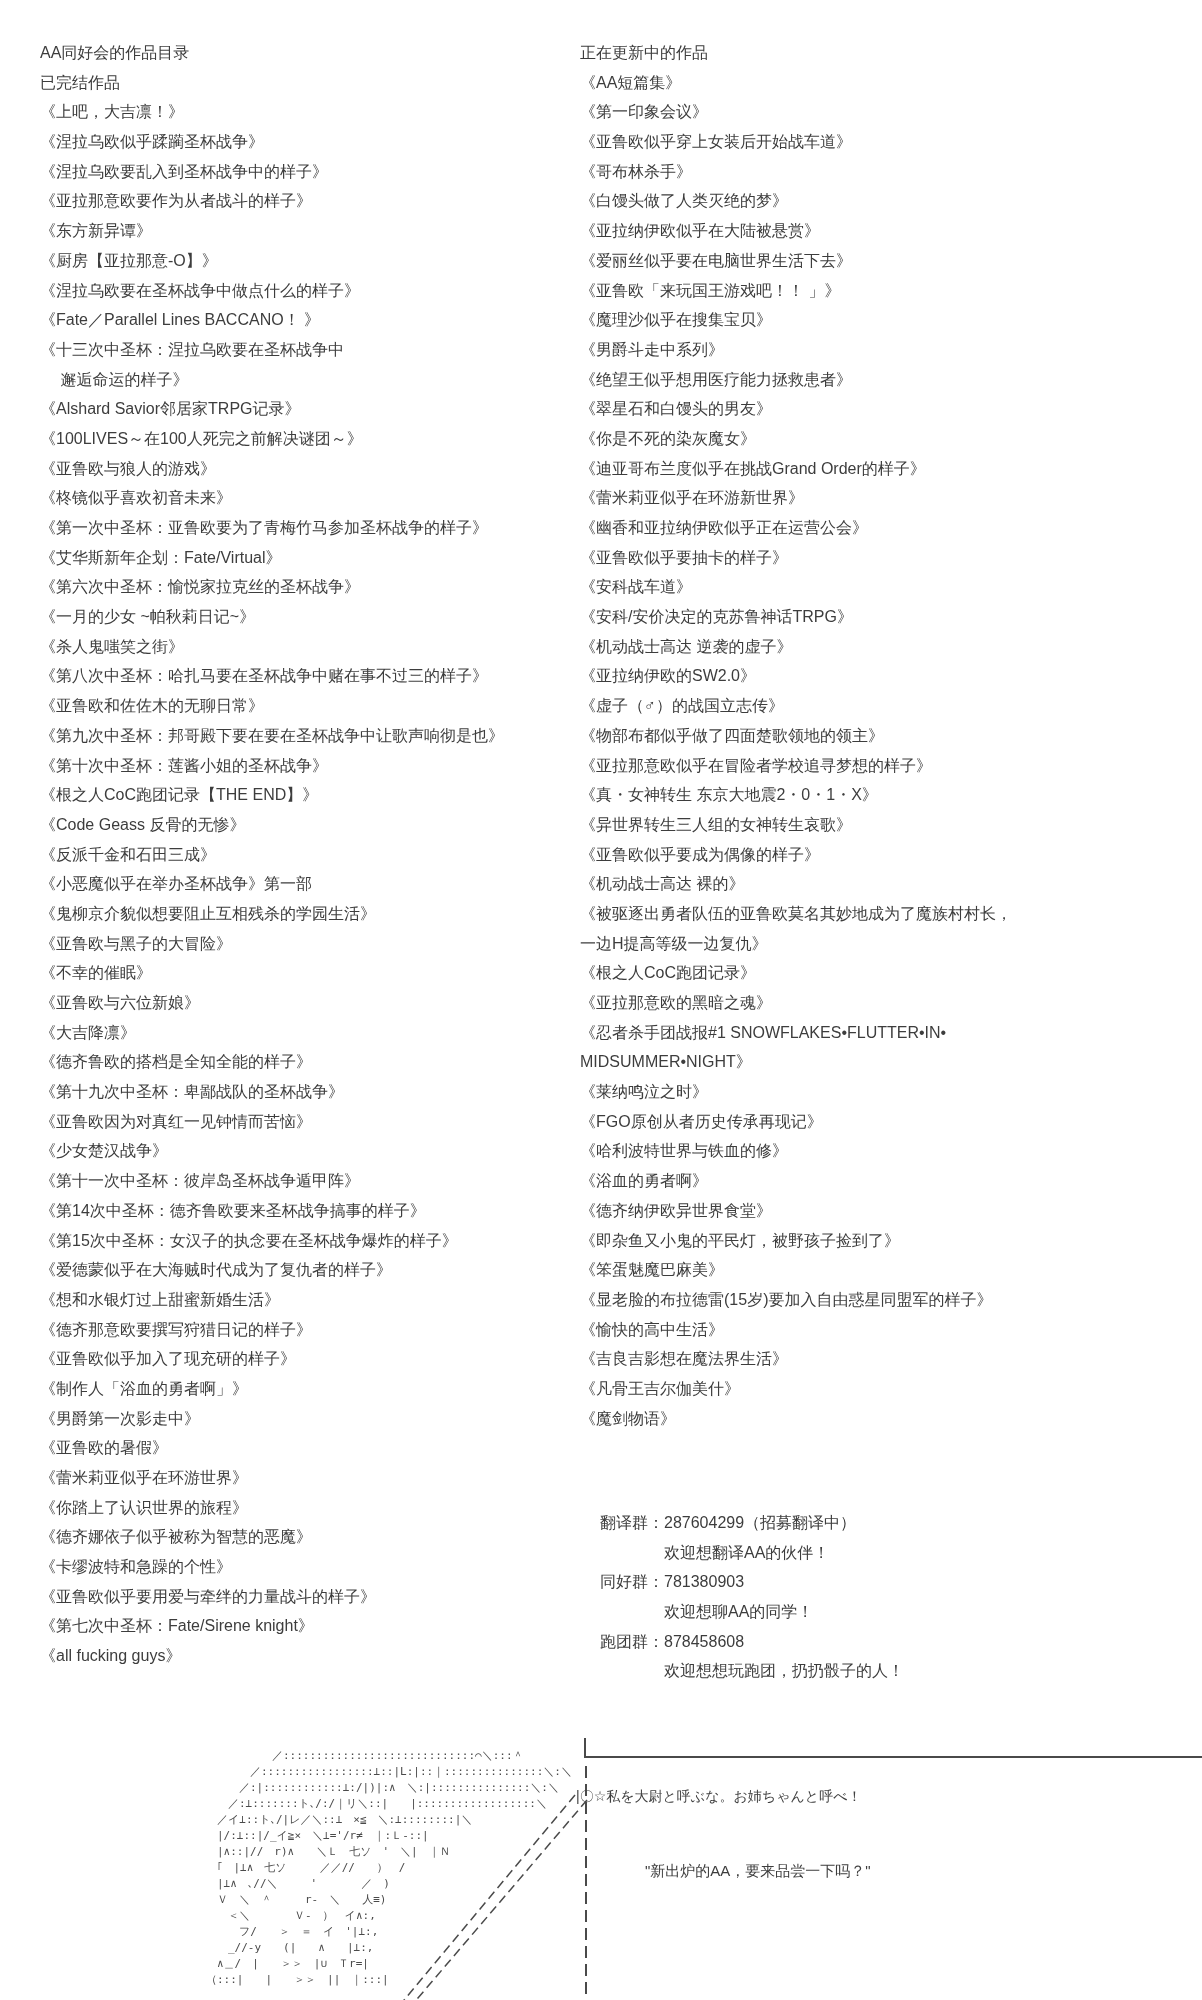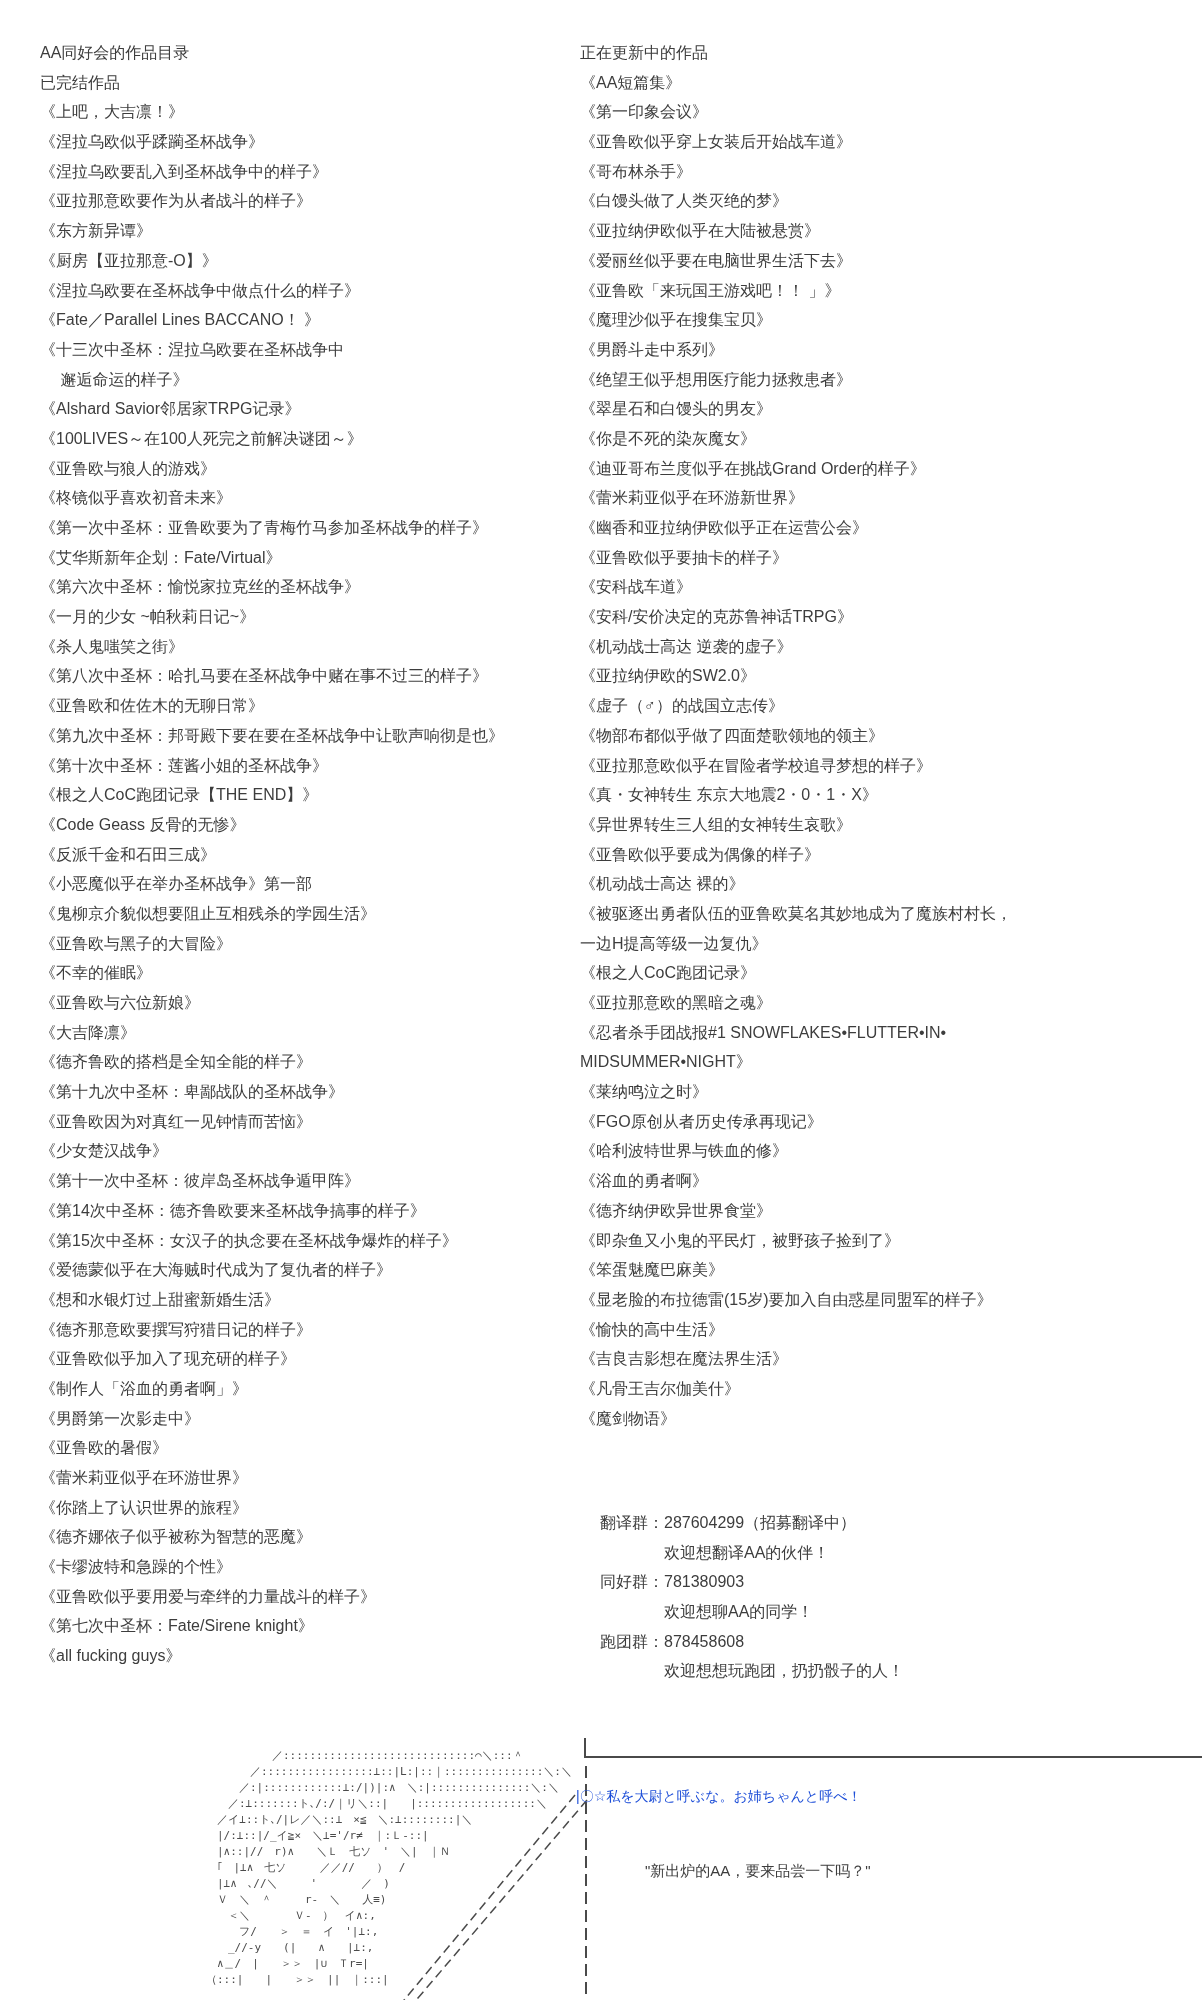--- a/index.html
+++ b/index.html
@@ -17,21 +17,21 @@
     position:absolute;left:195px;top:1748px;margin:0;
     font-family:"DejaVu Sans Mono",monospace;
     font-size:11px;line-height:16px;color:#4a4a4a;white-space:pre;
   }
   .pole-h{position:absolute;left:584px;top:1756px;width:618px;height:0;border-top:2px solid #4a4a4a;}
   .pole-tick{position:absolute;left:584px;top:1738px;height:18px;width:0;border-left:2px solid #4a4a4a;}
   .pole-v{
     position:absolute;left:585px;top:1766px;width:2px;height:234px;
     background:repeating-linear-gradient(to bottom,#4a4a4a 0 12px,transparent 12px 18px);
   }
-  .speech-jp{position:absolute;left:576px;top:1786px;font-size:14px;line-height:20px;white-space:pre;color:#1d4ed8;}
+  .speech-jp{position:absolute;left:576px;top:1786px;font-size:14px;line-height:20px;white-space:pre;color:#404040;}
   .speech-cn{position:absolute;left:645px;top:1860px;font-size:15px;line-height:21px;white-space:pre;color:#3d3d3d;}
   .spear{position:absolute;left:395px;top:1790px;width:500px;height:215px;}
 </style>
 </head>
 <body>
 
 <div class="col col-left">
   <div class="line">AA同好会的作品目录</div>
   <div class="line">已完结作品</div>
   <div>

